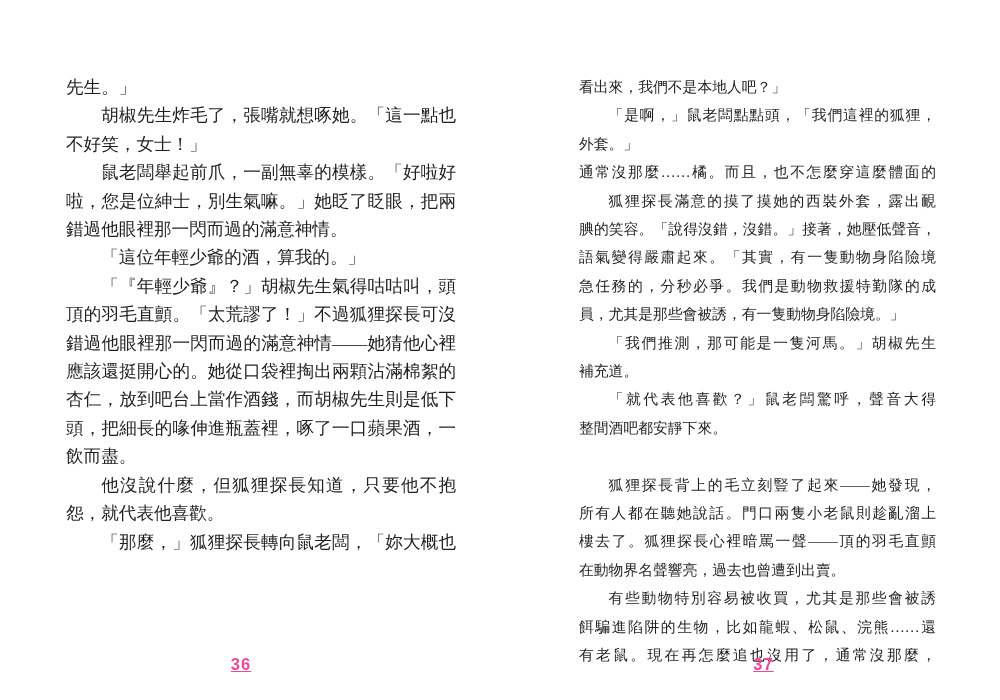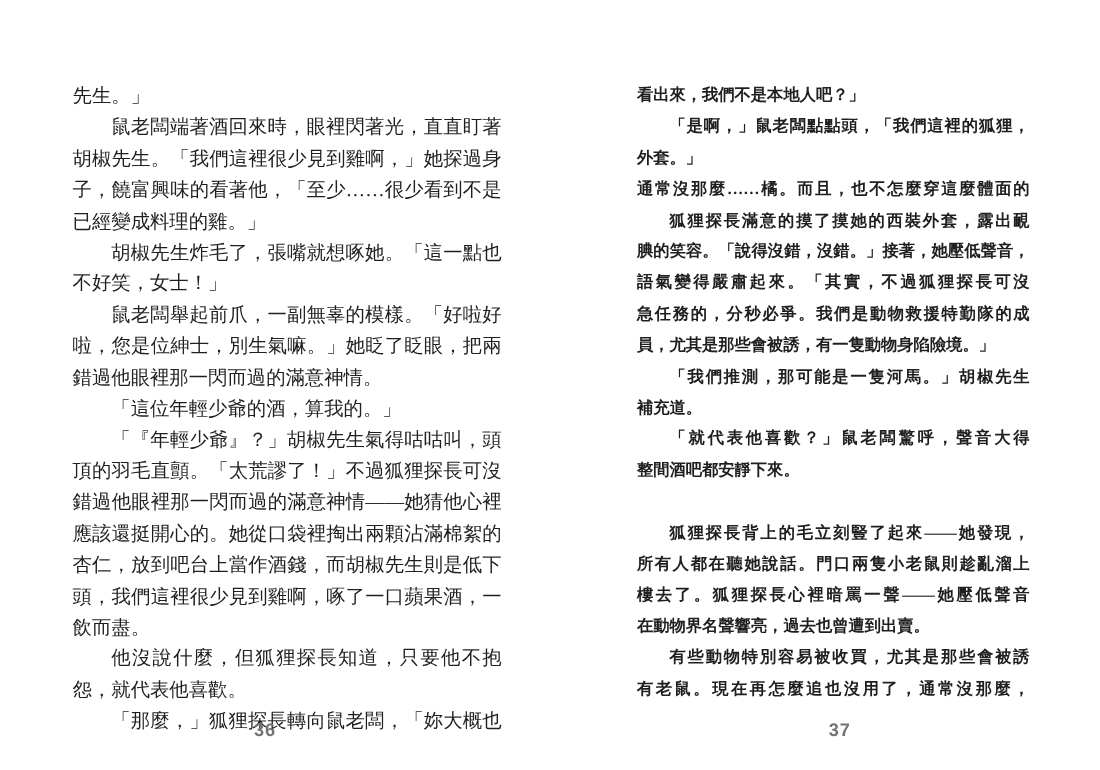--- a/index.html
+++ b/index.html
@@ -23,21 +23,20 @@
   }
   #left-page-text {
     left: 66px;
     width: 390px;
     font-size: 17.6px;
   }
   #right-page-text {
     left: 579px;
     width: 357px;
     font-size: 14.8px;
-    font-weight: bold;
   }
   .paragraph { margin: 0; }
   .line {
     line-height: 28.4px;
     text-align: justify;
     text-align-last: justify;
   }
   .line.para-end {
     text-align-last: left;
   }
@@ -45,60 +44,55 @@
     text-indent: 2em;
   }
   .scene-break { height: 28.4px; }
   .page-number {
     position: absolute;
     top: 655px;
     font-family: "Liberation Sans", "DejaVu Sans", sans-serif;
     font-weight: 700;
     font-size: 16.5px;
     letter-spacing: 1px;
-    color: #737373;
+    color: #ec4899;
     text-align: center;
+    text-decoration: underline;
   }
   #left-page-number { left: 46px; width: 390px; }
   #right-page-number { left: 585px; width: 357px; }
 </style>
 </head>
 <body>
 
 <div id="screen">
 
   <div id="left-page-text" class="page-text">
       <div class="paragraph">
         <div class="line para-end">先生。」</div>
-      </div>
-      <div class="paragraph">
-        <div class="line indented">鼠老闆端著酒回來時，眼裡閃著光，直直盯著</div>
-        <div class="line">胡椒先生。「我們這裡很少見到雞啊，」她探過身</div>
-        <div class="line">子，饒富興味的看著他，「至少……很少看到不是</div>
-        <div class="line para-end">已經變成料理的雞。」</div>
       </div>
       <div class="paragraph">
         <div class="line indented">胡椒先生炸毛了，張嘴就想啄她。「這一點也</div>
         <div class="line para-end">不好笑，女士！」</div>
       </div>
       <div class="paragraph">
         <div class="line indented">鼠老闆舉起前爪，一副無辜的模樣。「好啦好</div>
         <div class="line">啦，您是位紳士，別生氣嘛。」她眨了眨眼，把兩</div>
         <div class="line para-end">錯過他眼裡那一閃而過的滿意神情。</div>
       </div>
       <div class="paragraph">
         <div class="line indented para-end">「這位年輕少爺的酒，算我的。」</div>
       </div>
       <div class="paragraph">
         <div class="line indented">「『年輕少爺』？」胡椒先生氣得咕咕叫，頭</div>
         <div class="line">頂的羽毛直顫。「太荒謬了！」不過狐狸探長可沒</div>
         <div class="line">錯過他眼裡那一閃而過的滿意神情——她猜他心裡</div>
         <div class="line">應該還挺開心的。她從口袋裡掏出兩顆沾滿棉絮的</div>
         <div class="line">杏仁，放到吧台上當作酒錢，而胡椒先生則是低下</div>
-        <div class="line">頭，我們這裡很少見到雞啊，啄了一口蘋果酒，一</div>
+        <div class="line">頭，把細長的喙伸進瓶蓋裡，啄了一口蘋果酒，一</div>
         <div class="line para-end">飲而盡。</div>
       </div>
       <div class="paragraph">
         <div class="line indented">他沒說什麼，但狐狸探長知道，只要他不抱</div>
         <div class="line para-end">怨，就代表他喜歡。</div>
       </div>
       <div class="paragraph">
         <div class="line indented">「那麼，」狐狸探長轉向鼠老闆，「妳大概也</div>
       </div>
     </div>
@@ -108,41 +102,42 @@
         <div class="line para-end">看出來，我們不是本地人吧？」</div>
       </div>
       <div class="paragraph">
         <div class="line indented">「是啊，」鼠老闆點點頭，「我們這裡的狐狸，</div>
         <div class="line para-end">外套。」</div>
         <div class="line">通常沒那麼……橘。而且，也不怎麼穿這麼體面的</div>
       </div>
       <div class="paragraph">
         <div class="line indented">狐狸探長滿意的摸了摸她的西裝外套，露出靦</div>
         <div class="line">腆的笑容。「說得沒錯，沒錯。」接著，她壓低聲音，</div>
-        <div class="line">語氣變得嚴肅起來。「其實，不過狐狸探長可沒</div>
+        <div class="line">語氣變得嚴肅起來。「其實，有一隻動物身陷險境</div>
         <div class="line">急任務的，分秒必爭。我們是動物救援特勤隊的成</div>
         <div class="line para-end">員，尤其是那些會被誘，有一隻動物身陷險境。」</div>
       </div>
       <div class="paragraph">
         <div class="line indented">「我們推測，那可能是一隻河馬。」胡椒先生</div>
         <div class="line para-end">補充道。</div>
       </div>
       <div class="paragraph">
         <div class="line indented">「就代表他喜歡？」鼠老闆驚呼，聲音大得</div>
         <div class="line para-end">整間酒吧都安靜下來。</div>
       </div>
       <div class="scene-break"></div>
       <div class="paragraph">
         <div class="line indented">狐狸探長背上的毛立刻豎了起來——她發現，</div>
         <div class="line">所有人都在聽她說話。門口兩隻小老鼠則趁亂溜上</div>
-        <div class="line">樓去了。狐狸探長心裡暗罵一聲——她壓低聲音</div>
+        <div class="line">樓去了。狐狸探長心裡暗罵一聲——頂的羽毛直顫</div>
         <div class="line para-end">在動物界名聲響亮，過去也曾遭到出賣。</div>
       </div>
       <div class="paragraph">
         <div class="line indented">有些動物特別容易被收買，尤其是那些會被誘</div>
+        <div class="line">餌騙進陷阱的生物，比如龍蝦、松鼠、浣熊……還</div>
         <div class="line">有老鼠。現在再怎麼追也沒用了，通常沒那麼，</div>
       </div>
     </div>
 
   <div id="left-page-number" class="page-number">36</div>
 
   <div id="right-page-number" class="page-number">37</div>
 
 </div>
 

